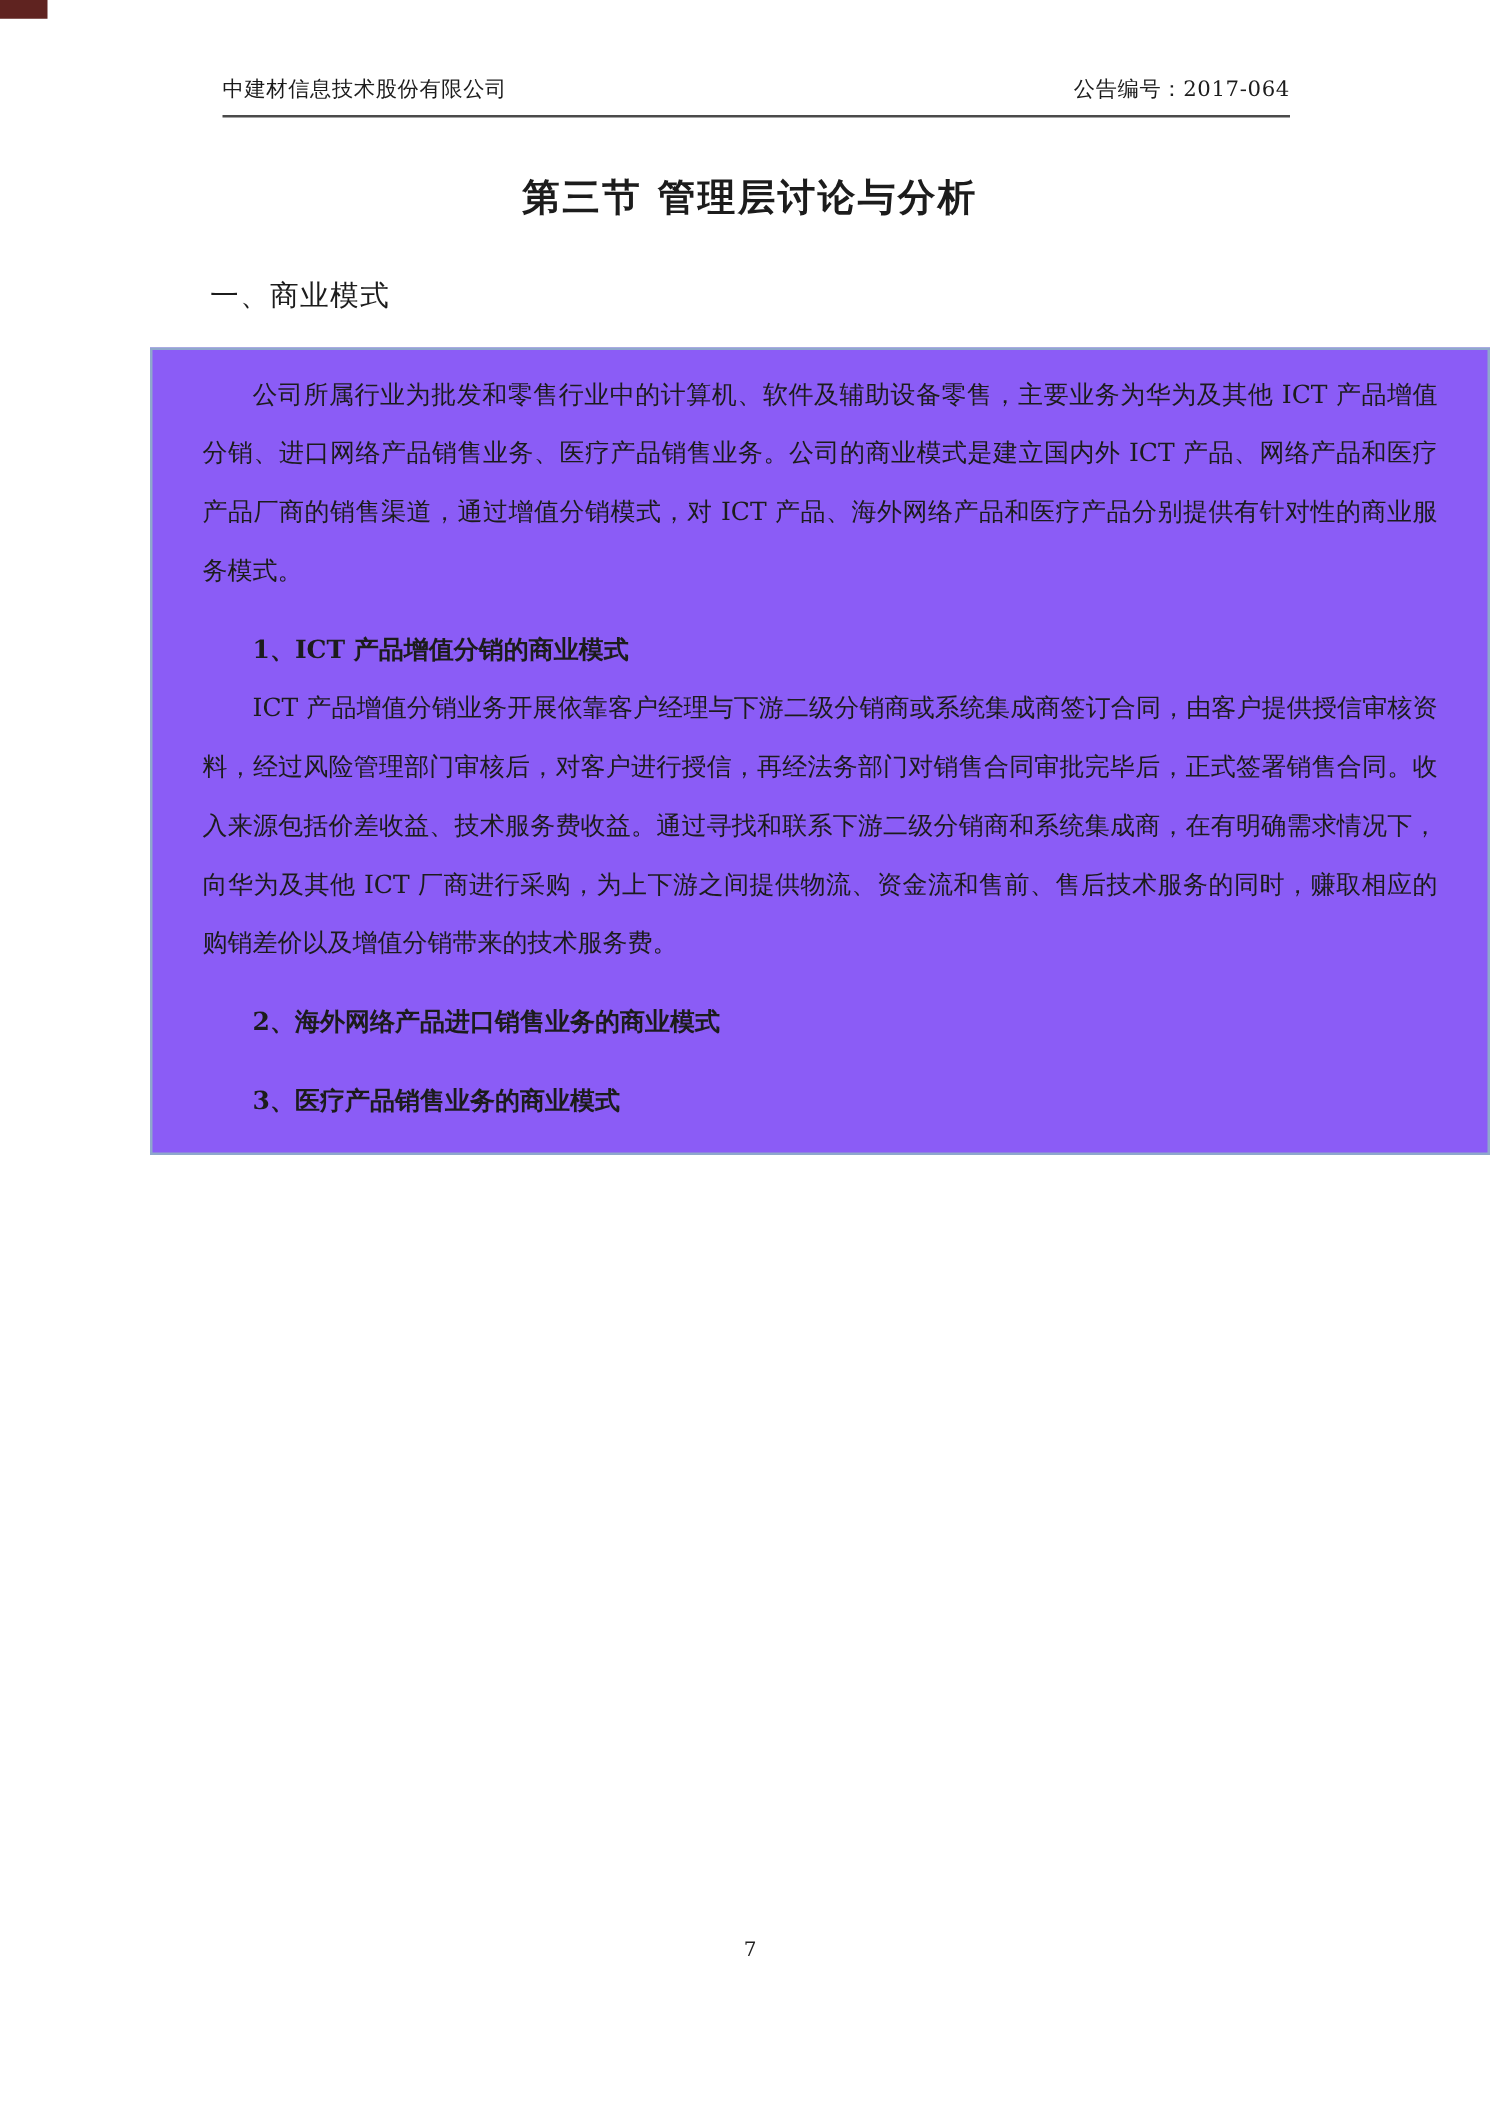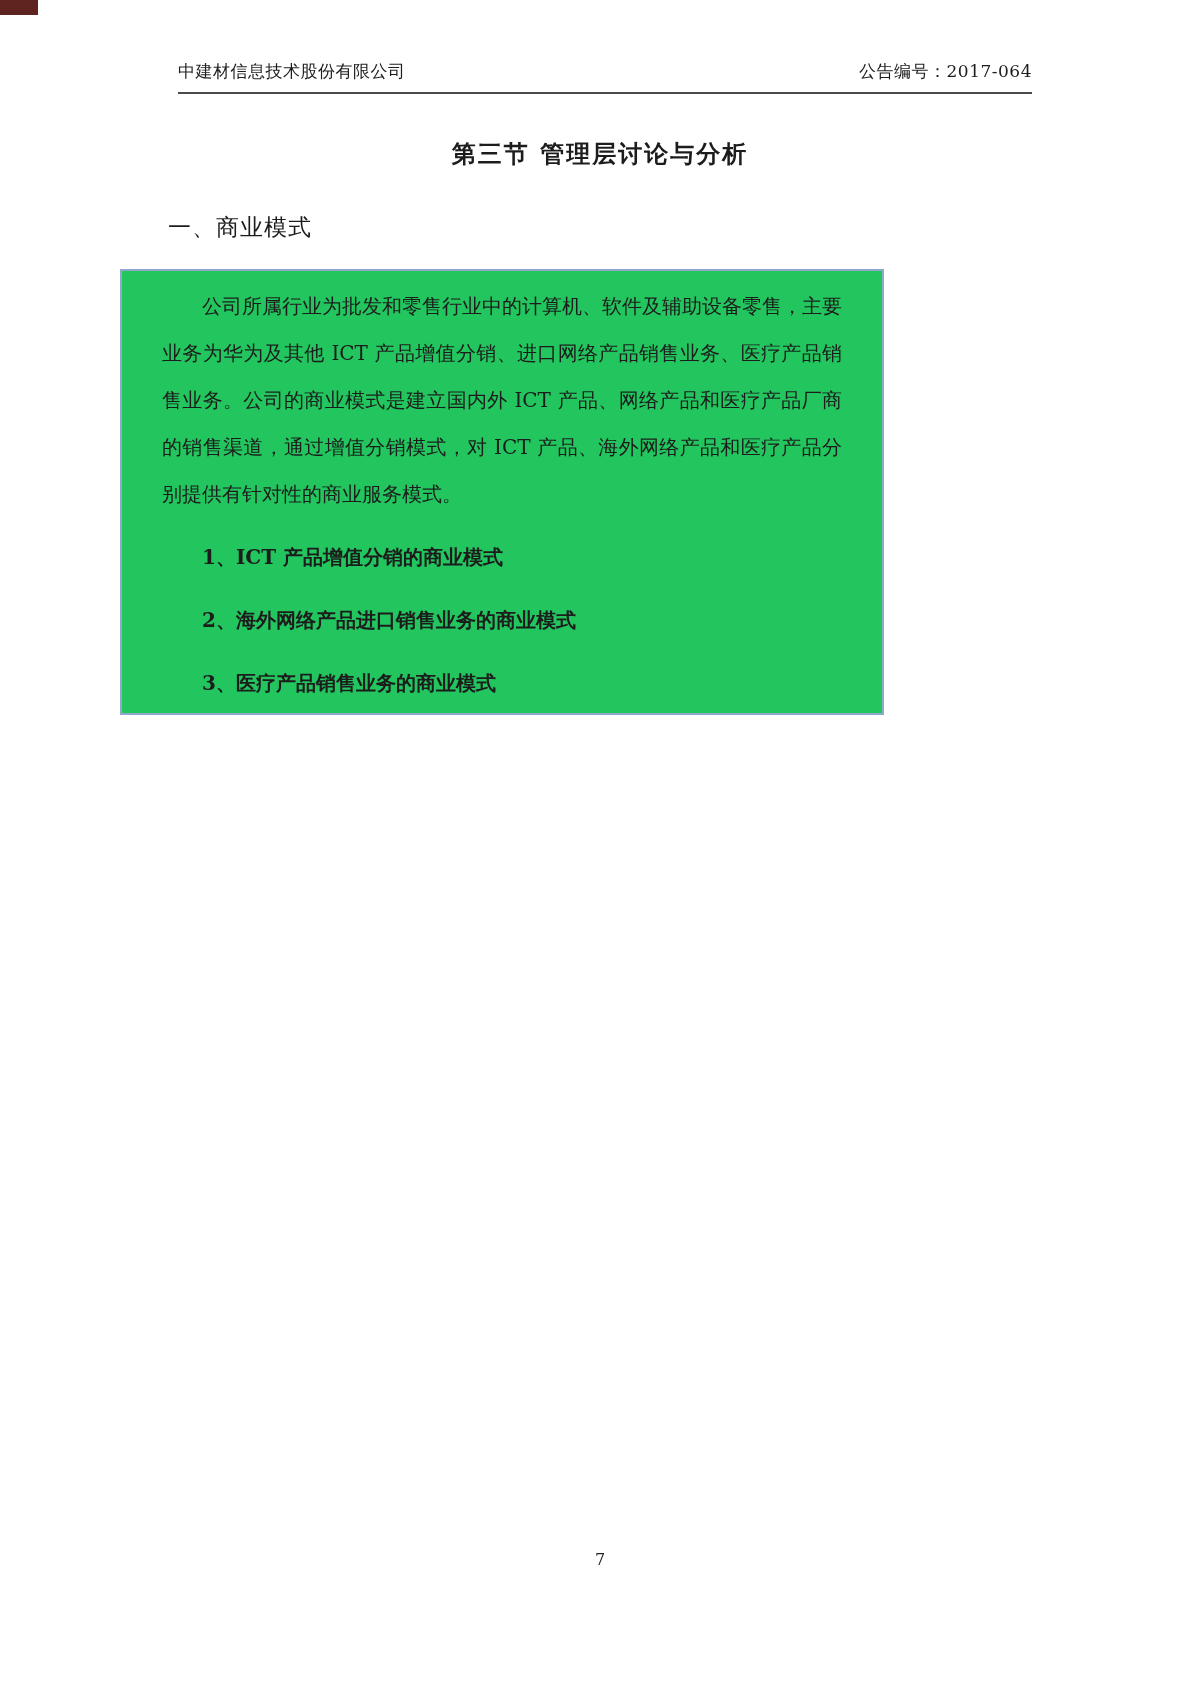--- a/index.html
+++ b/index.html
@@ -25,38 +25,38 @@
     margin: 60px 168px 0 178px;
     padding-bottom: 9px;
     border-bottom: 2px solid #4a4a4a;
     font-size: 17px;
   }
   .page-header .company { letter-spacing: 0.5px; }
   .page-header .notice  { letter-spacing: 0.5px; }
   .doc-title {
     margin-top: 44px;
     text-align: center;
-    font-size: 24px;
+    font-size: 30px;
     font-weight: bold;
     letter-spacing: 2px;
   }
   .section-heading {
     margin: 42px 0 0 168px;
     font-size: 23px;
     font-weight: normal;
     font-family: "DejaVu Sans", "Liberation Sans", sans-serif;
     letter-spacing: 1px;
   }
   .content-box {
     margin: 26px 0 0 120px;
-    width: 764px;
+    width: 1072px;
     box-sizing: border-box;
     border: 2px solid #8fa8cc;
-    padding: 12px 40px 6px 40px;
-    background: #22c55e;
+    padding: 12px 40px 18px 40px;
+    background: #8b5cf6;
   }
   .para {
     margin: 0;
     font-size: 20px;
     line-height: 47px;
     text-align: justify;
     text-indent: 2em;
     word-break: break-all;
   }
   .subhead {
@@ -86,17 +86,18 @@
   <span class="notice">公告编号：2017-064</span>
 </div>
 
 <h1 class="doc-title">第三节 管理层讨论与分析</h1>
 
 <h2 class="section-heading">一、商业模式</h2>
 
 <div class="content-box">
   <p class="para">公司所属行业为批发和零售行业中的计算机、软件及辅助设备零售，主要业务为华为及其他 ICT 产品增值分销、进口网络产品销售业务、医疗产品销售业务。公司的商业模式是建立国内外 ICT 产品、网络产品和医疗产品厂商的销售渠道，通过增值分销模式，对 ICT 产品、海外网络产品和医疗产品分别提供有针对性的商业服务模式。</p>
   <p class="subhead">1、ICT 产品增值分销的商业模式</p>
+  <p class="para">ICT 产品增值分销业务开展依靠客户经理与下游二级分销商或系统集成商签订合同，由客户提供授信审核资料，经过风险管理部门审核后，对客户进行授信，再经法务部门对销售合同审批完毕后，正式签署销售合同。收入来源包括价差收益、技术服务费收益。通过寻找和联系下游二级分销商和系统集成商，在有明确需求情况下，向华为及其他 ICT 厂商进行采购，为上下游之间提供物流、资金流和售前、售后技术服务的同时，赚取相应的购销差价以及增值分销带来的技术服务费。</p>
   <p class="subhead">2、海外网络产品进口销售业务的商业模式</p>
   <p class="subhead">3、医疗产品销售业务的商业模式</p>
 </div>
 
 <div class="page-footer">7</div>
 
 </body></html>

